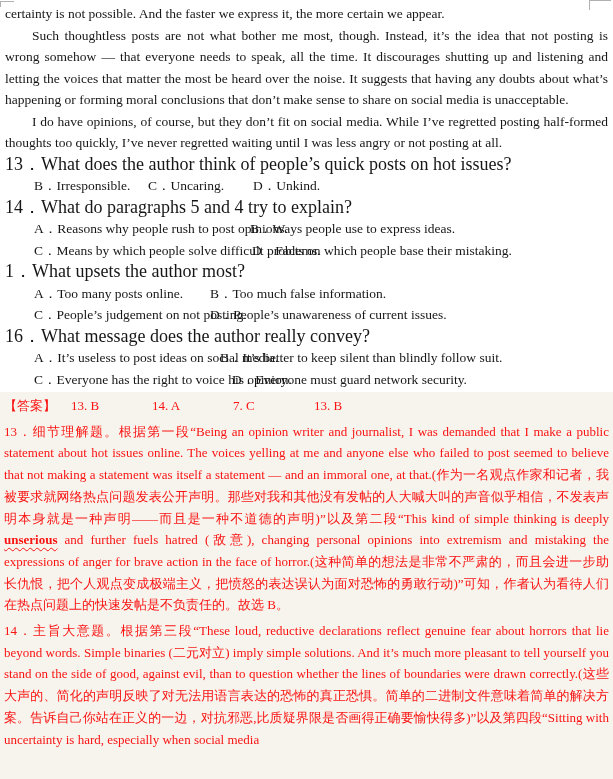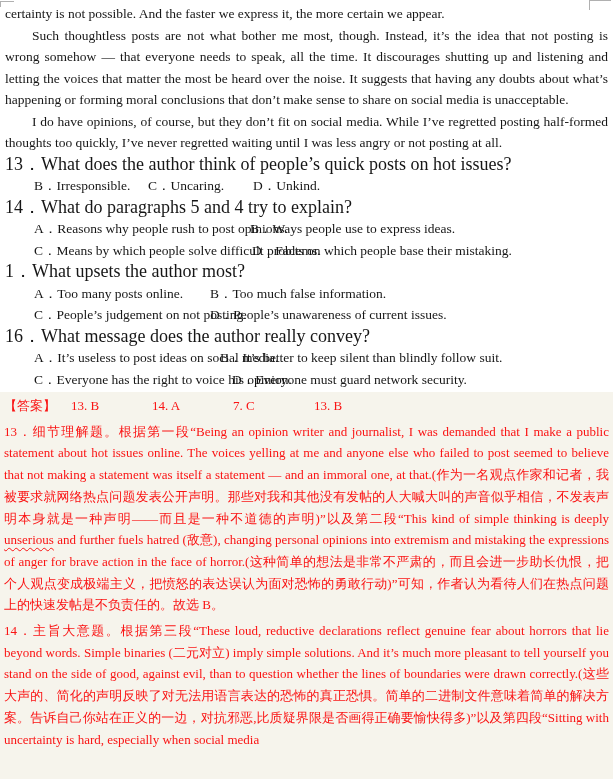--- a/index.html
+++ b/index.html
@@ -36,20 +36,21 @@
   .answer-section p{margin:0 0 4px 0;text-align:justify;}
   .ans-item{display:inline-block;min-width:81px;}
   .ans-item:last-child{min-width:0;}
   .ans-label{margin-right:15px;}
   .wavy{
     text-decoration:underline;
     text-decoration-style:wavy;
     text-decoration-color:var(--red);
     text-decoration-thickness:1px;
     text-underline-offset:3px;
+    font-weight:bold;
   }
 </style>
 </head>
 <body>
 
 <div class="page" style="--red: #fa1414; --hl: #f6f4ec; --crop: #b0b0b0;">
 
   <div class="mark-tl"></div>
   <div class="mark-tr"></div>
 

